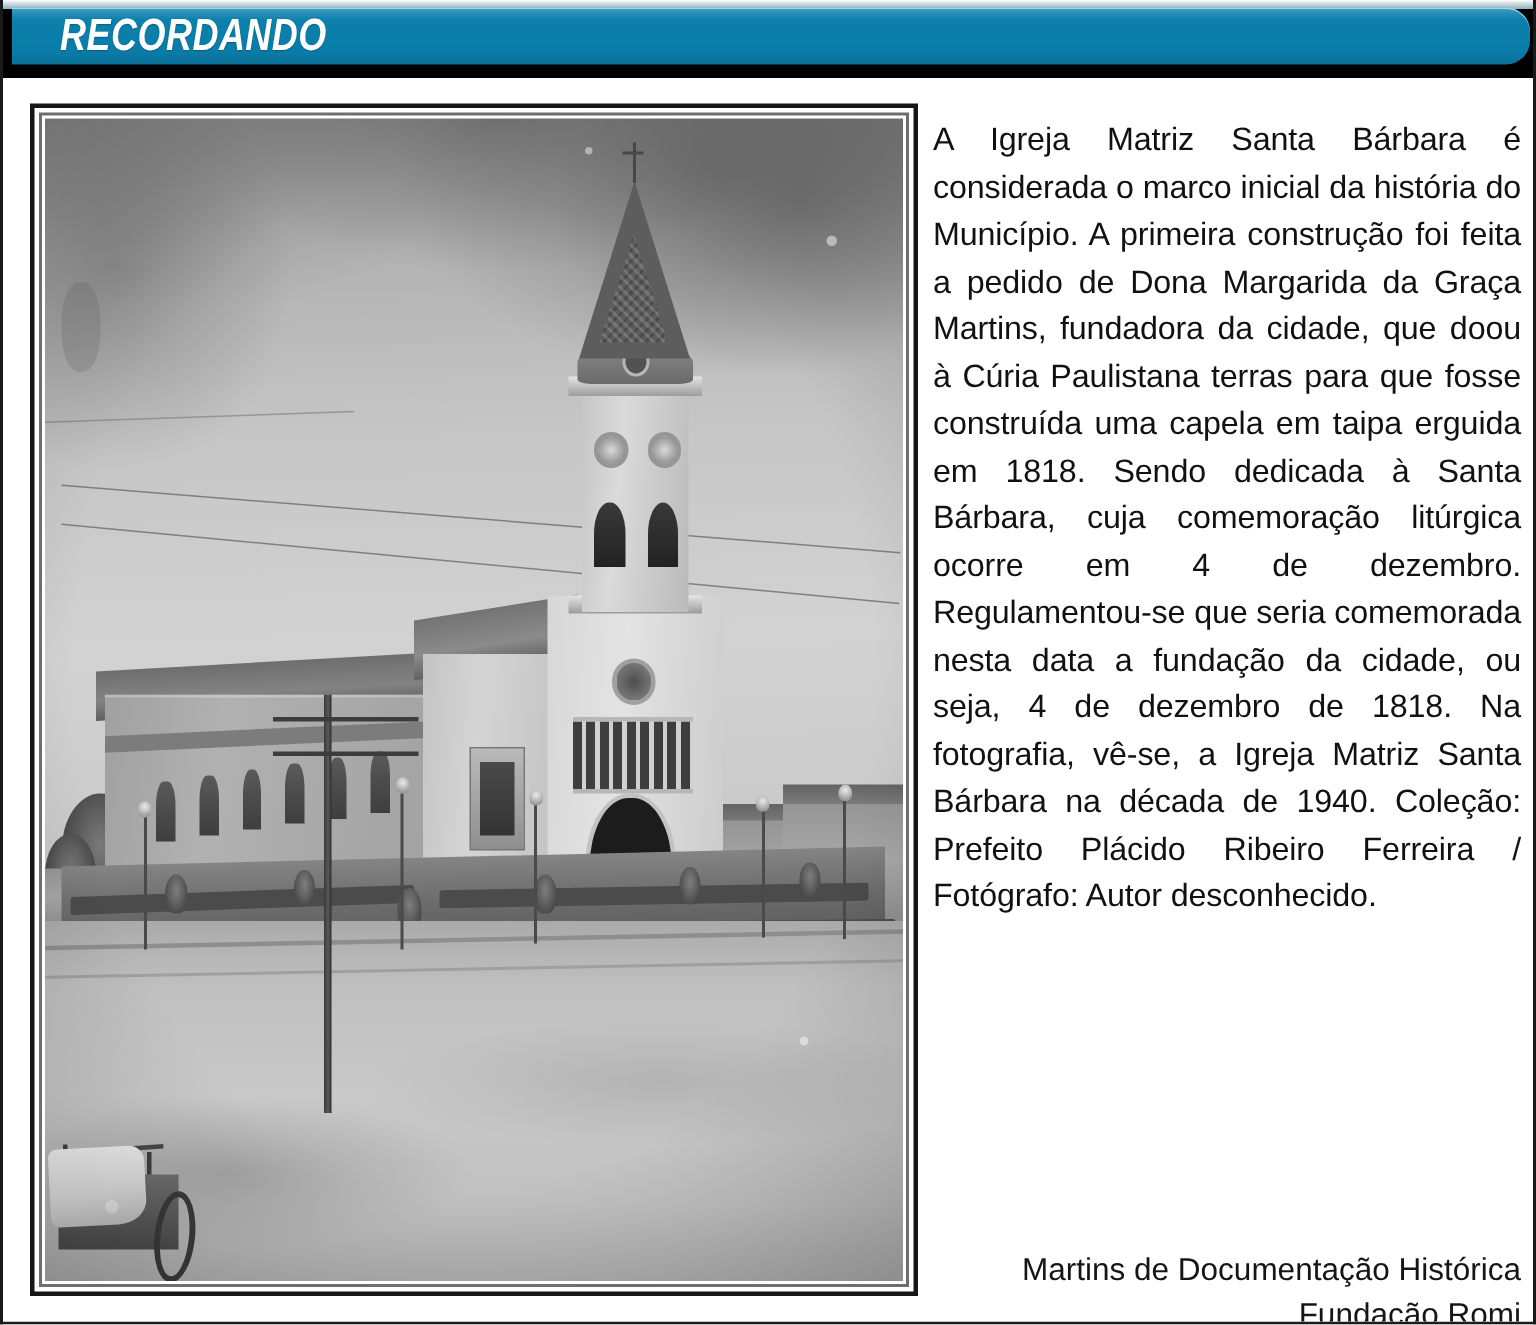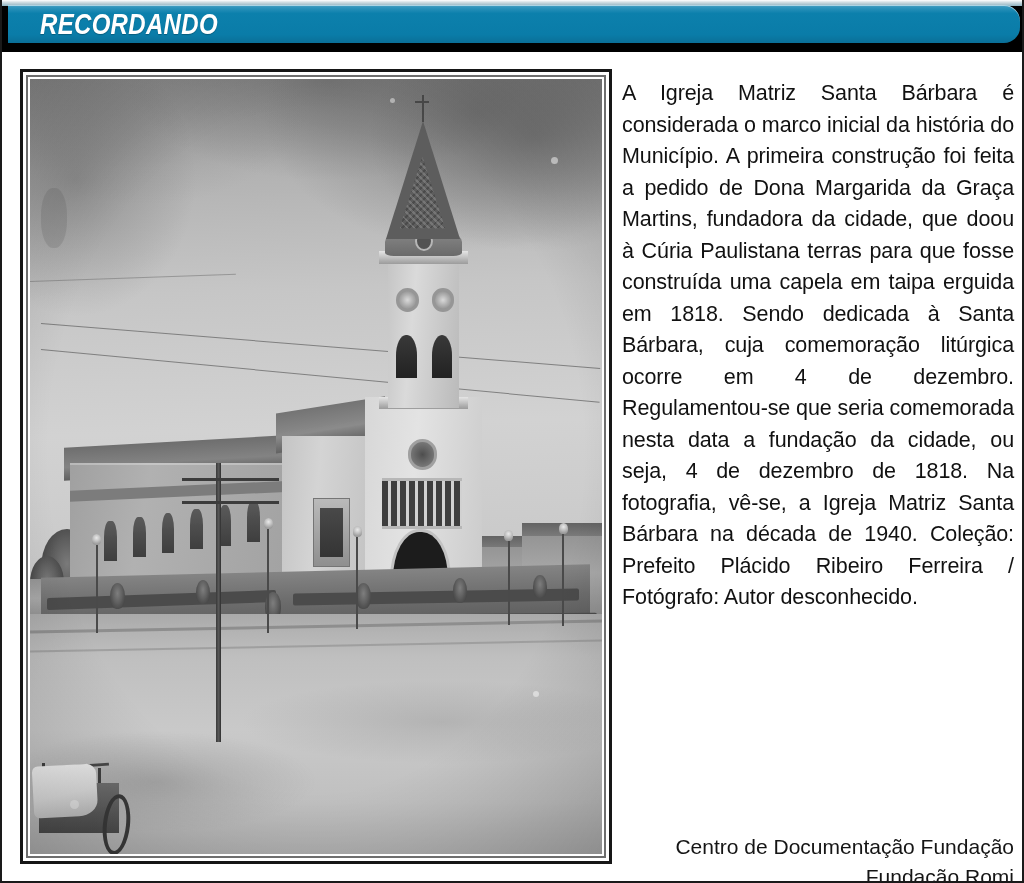--- a/index.html
+++ b/index.html
@@ -571,18 +571,18 @@
           <div class="vignette"></div>
         </div>
       </div>
     </div>
 
     <div id="text-column">
       <p id="article-body">A Igreja Matriz Santa Bárbara é considerada o marco inicial da história do Município. A primeira construção foi feita a pedido de Dona Margarida da Graça Martins, fundadora da cidade, que doou à Cúria Paulistana terras para que fosse construída uma capela em taipa erguida em 1818. Sendo dedicada à Santa Bárbara, cuja comemoração litúrgica ocorre em 4 de dezembro. Regulamentou-se que seria comemorada nesta data a fundação da cidade, ou seja, 4 de dezembro de 1818. Na fotografia, vê-se, a Igreja Matriz Santa Bárbara na década de 1940. Coleção: Prefeito Plácido Ribeiro Ferreira / Fotógrafo: Autor desconhecido.</p>
     </div>
 
     <div id="credit-block">
-      <span class="credit-line">Centro de Documentação Fundação</span>
+      <span class="credit-line">Martins de Documentação Histórica</span>
       <span class="credit-line">Fundação Romi</span>
     </div>
 
   </div>
 </div>
 
 </body></html>

